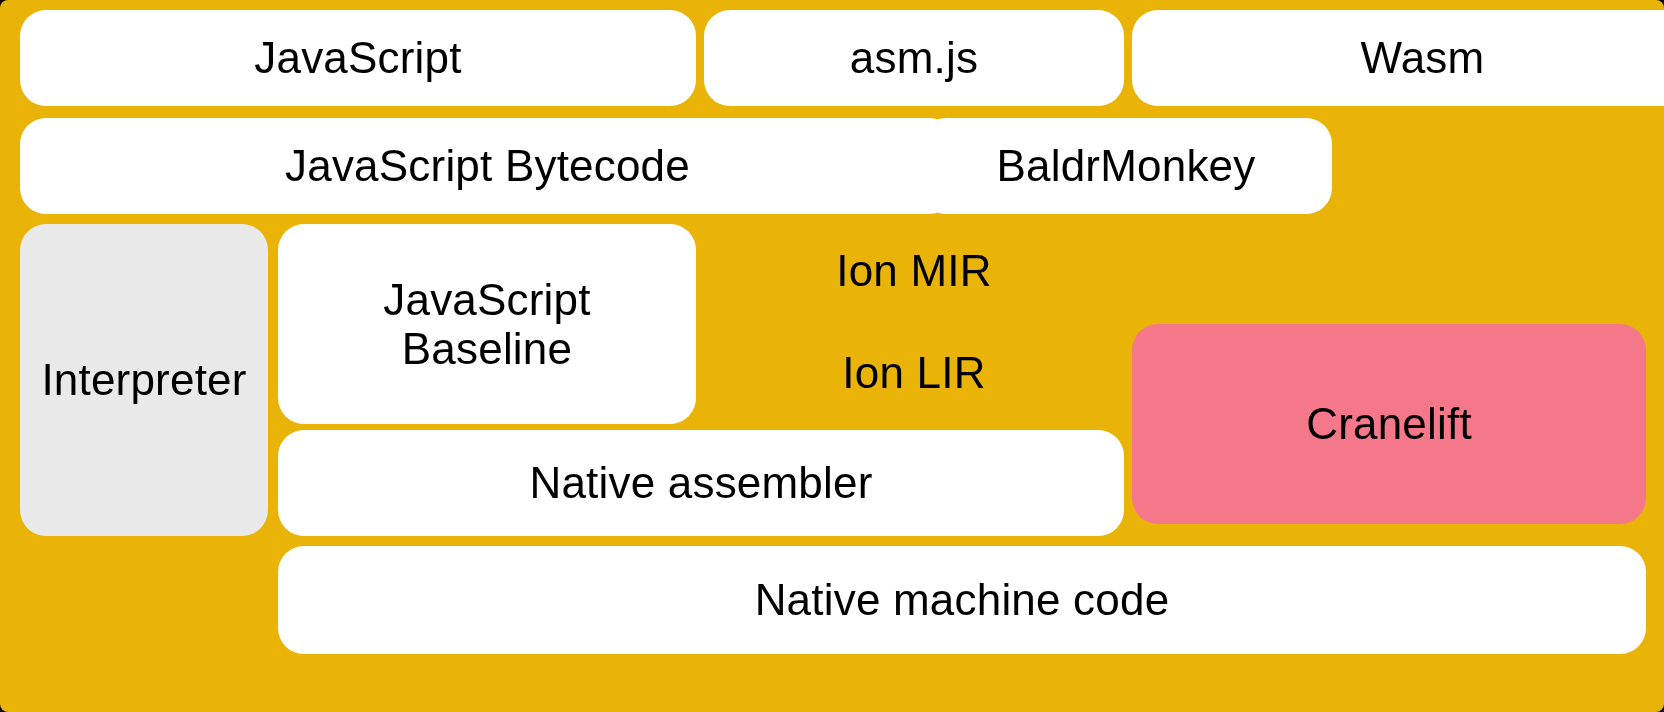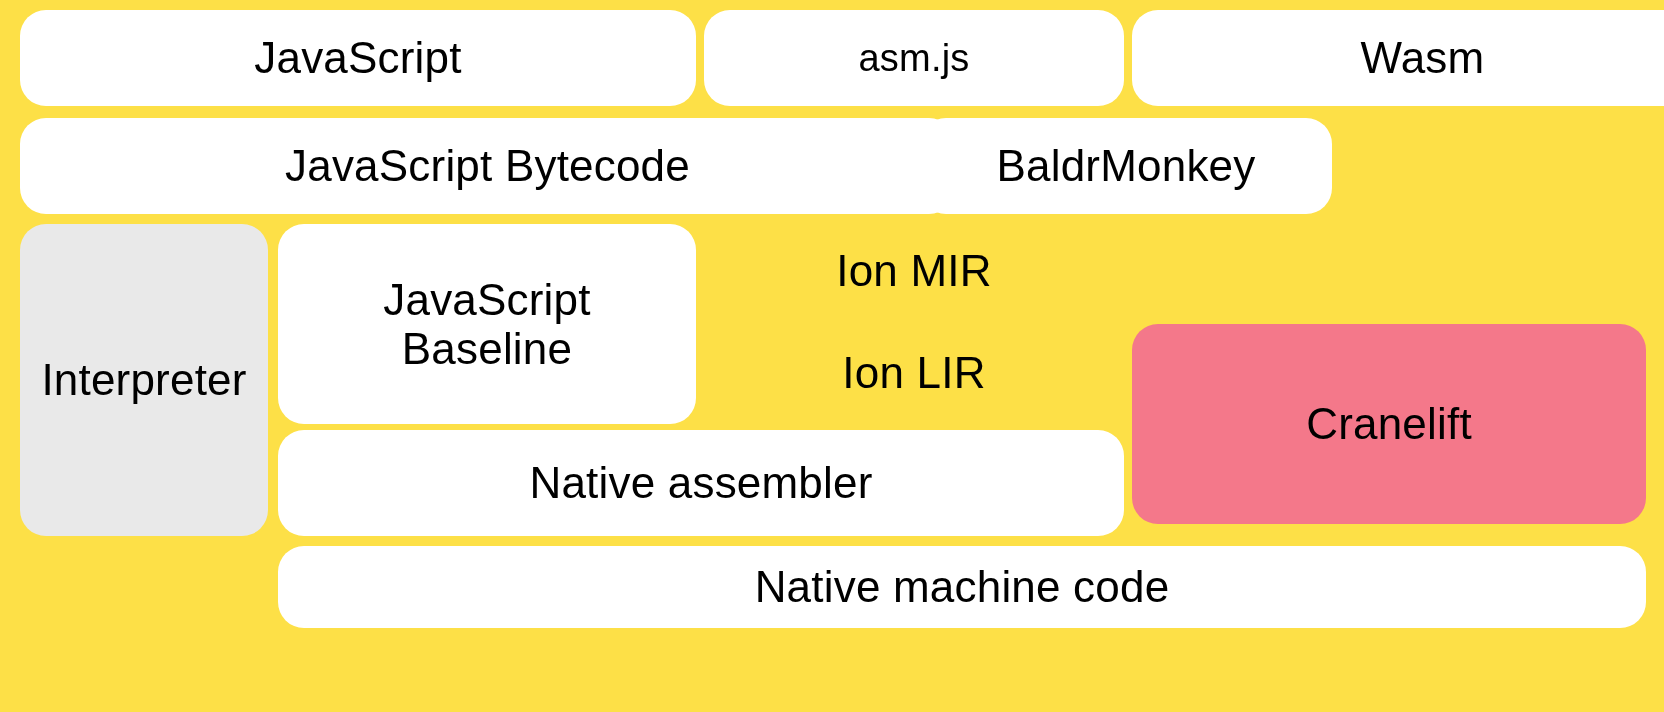--- a/index.html
+++ b/index.html
@@ -29,27 +29,27 @@
     font-size: 44px;
     line-height: 1.12;
     letter-spacing: 0.2px;
     white-space: pre-line;
     font-family: "Liberation Sans", sans-serif;
   }
 </style>
 </head>
 <body>
 
-<div id="diagram" style="width: 1664px; height: 712px; background: #fde047;">
+<div id="diagram" style="width: 1664px; height: 712px; background: #eab308; border-radius: 8px;">
     <div class="node" style="left: 20px; top: 10px; width: 676px; height: 96px; background: rgb(255, 255, 255); color: rgb(0, 0, 0); font-size: 44px;">JavaScript</div>
-    <div class="node" style="left: 704px; top: 10px; width: 420px; height: 96px; background: rgb(255, 255, 255); color: rgb(0, 0, 0); font-size: 38px;">asm.js</div>
+    <div class="node" style="left: 704px; top: 10px; width: 420px; height: 96px; background: rgb(255, 255, 255); color: rgb(0, 0, 0); font-size: 44px;">asm.js</div>
     <div class="node" style="left: 1132px; top: 10px; width: 581px; height: 96px; background: rgb(255, 255, 255); color: rgb(0, 0, 0); font-size: 44px;">Wasm</div>
     <div class="node" style="left: 20px; top: 118px; width: 935px; height: 96px; background: rgb(255, 255, 255); color: rgb(0, 0, 0); font-size: 44px;">JavaScript Bytecode</div>
     <div class="node" style="left: 920px; top: 118px; width: 412px; height: 96px; background: rgb(255, 255, 255); color: rgb(0, 0, 0); font-size: 44px;">BaldrMonkey</div>
     <div class="node" style="left: 20px; top: 224px; width: 248px; height: 312px; background: rgb(233, 233, 233); color: rgb(0, 0, 0); font-size: 44px;">Interpreter</div>
     <div class="node" style="left: 278px; top: 224px; width: 418px; height: 200px; background: rgb(255, 255, 255); color: rgb(0, 0, 0); font-size: 44px;">JavaScript
 Baseline</div>
     <div class="node" style="left: 704px; top: 224px; width: 420px; height: 94px; color: rgb(0, 0, 0); font-size: 44px;">Ion MIR</div>
     <div class="node" style="left: 704px; top: 326px; width: 420px; height: 94px; color: rgb(0, 0, 0); font-size: 44px;">Ion LIR</div>
     <div class="node" style="left: 1132px; top: 324px; width: 514px; height: 200px; background: rgb(244, 120, 138); color: rgb(0, 0, 0); font-size: 44px;">Cranelift</div>
     <div class="node" style="left: 278px; top: 430px; width: 846px; height: 106px; background: rgb(255, 255, 255); color: rgb(0, 0, 0); font-size: 44px;">Native assembler</div>
-    <div class="node" style="left: 278px; top: 546px; width: 1368px; height: 82px; background: rgb(255, 255, 255); color: rgb(0, 0, 0); font-size: 44px;">Native machine code</div>
+    <div class="node" style="left: 278px; top: 546px; width: 1368px; height: 108px; background: rgb(255, 255, 255); color: rgb(0, 0, 0); font-size: 44px;">Native machine code</div>
   </div>
 
 </body></html>

